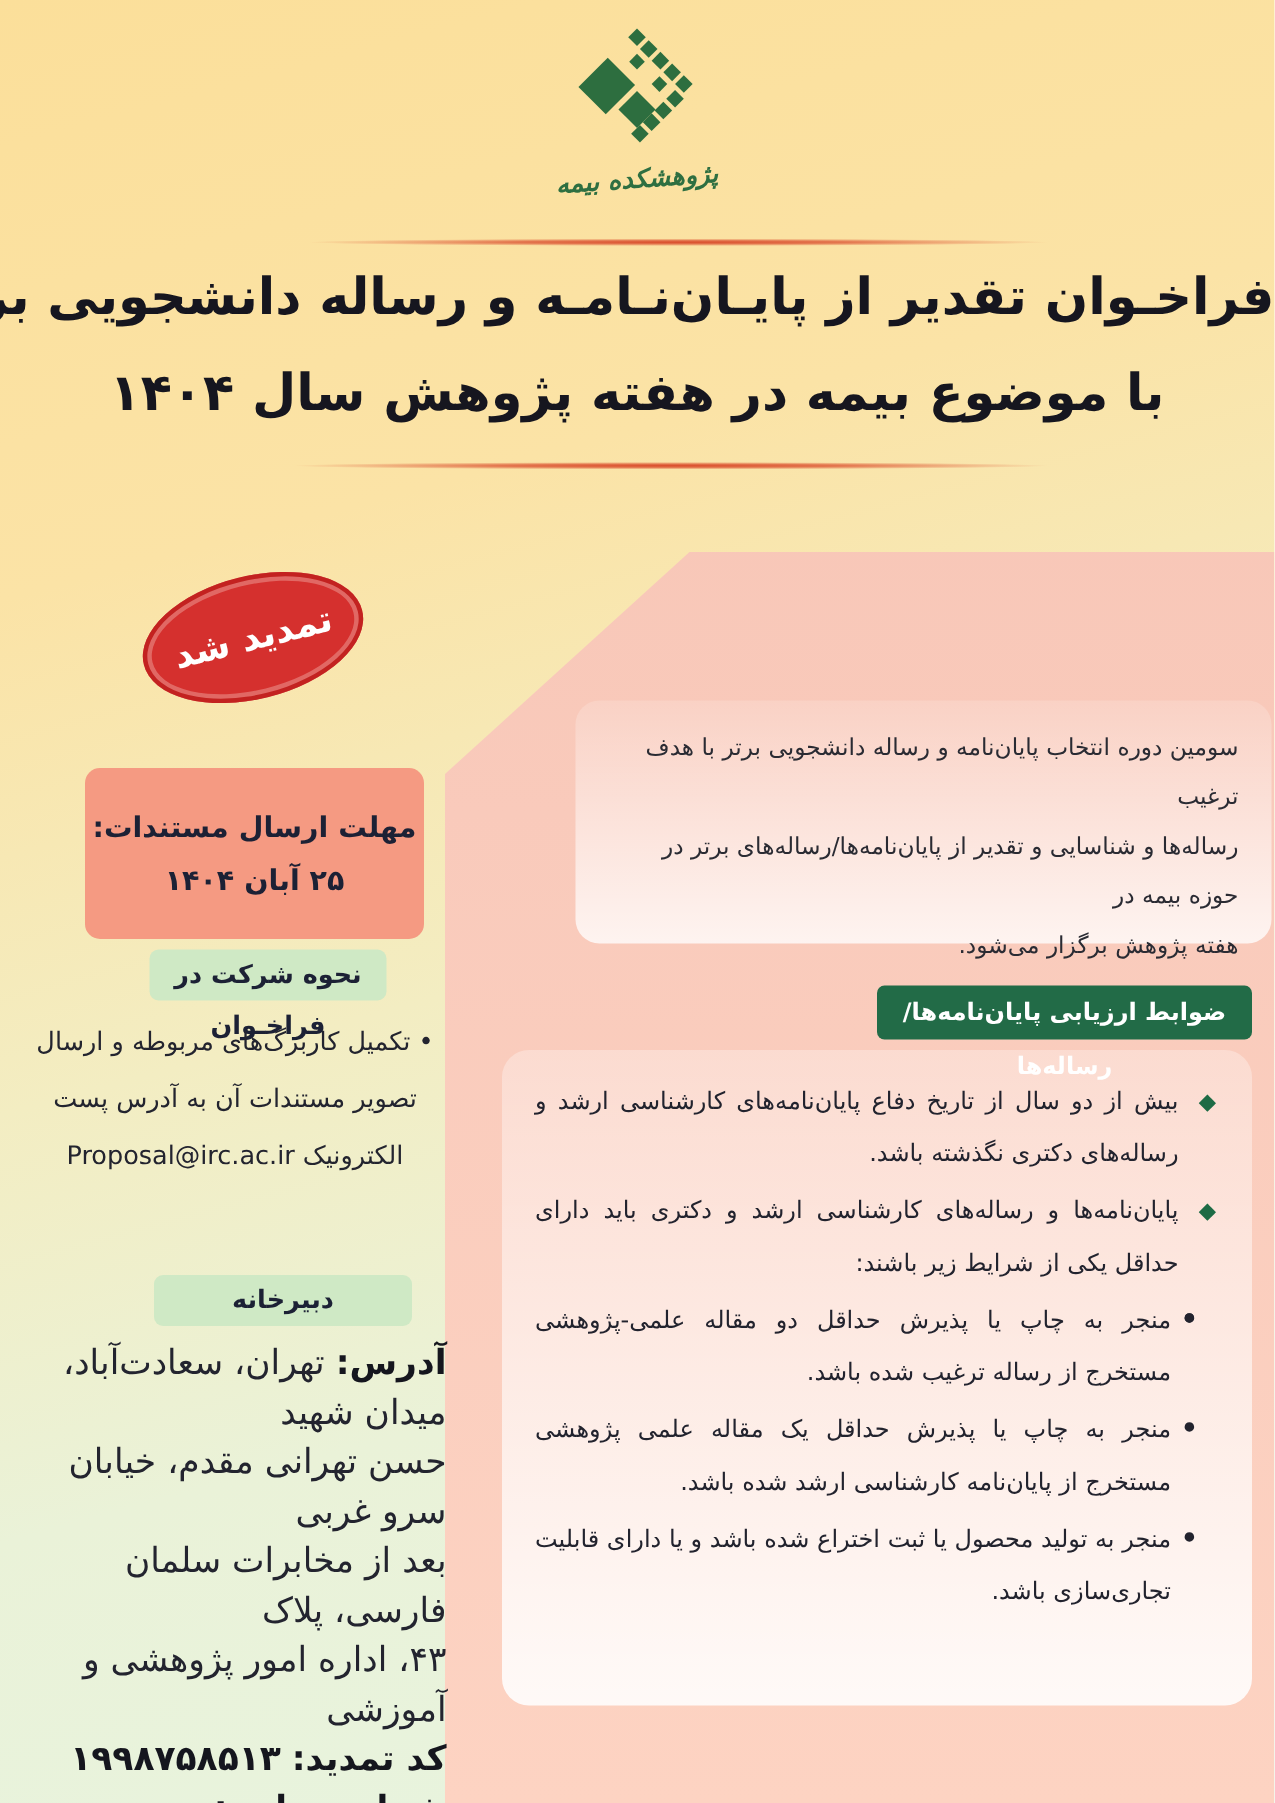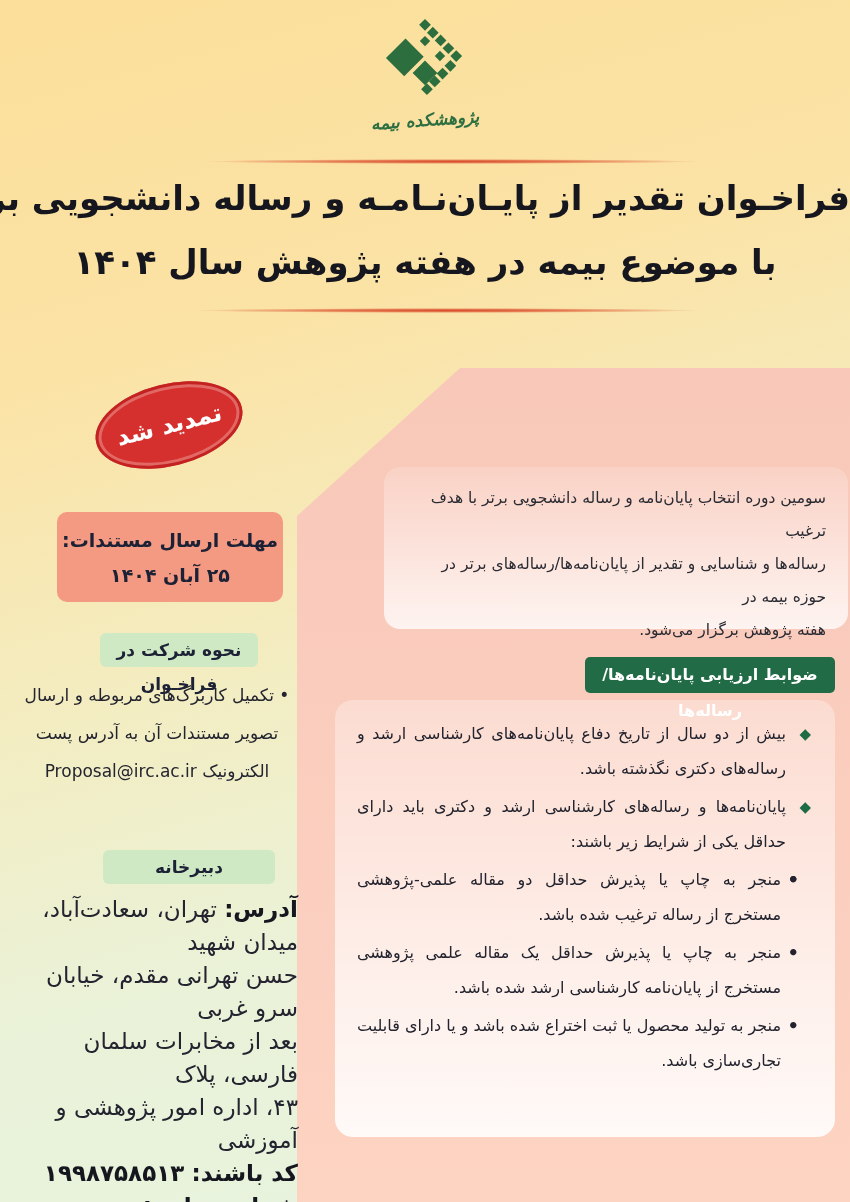--- a/index.html
+++ b/index.html
@@ -41,21 +41,21 @@
   .stamp {
     position:absolute; left:94px; top:384px; width:150px; height:82px;
     background:#d5302e; border-radius:50%;
     transform:rotate(-14deg);
     display:flex; align-items:center; justify-content:center;
     box-shadow:inset 0 0 0 3px #c32220, inset 0 0 0 6px rgba(255,236,226,0.30);
   }
   .stamp-text { color:#ffffff; font-weight:bold; font-size:24px; letter-spacing:2px; }
 
   .deadline {
-    position:absolute; left:57px; top:512px; width:226px; height:90px;
+    position:absolute; left:57px; top:512px; width:226px; height:114px;
     background:#f59a82; border-radius:10px;
     display:flex; flex-direction:column; align-items:center; justify-content:center; gap:13px;
     color:#1c2135; font-weight:bold; font-size:19px;
   }
 
   .section-label {
     position:absolute; height:34px; line-height:34px;
     background:#cfe9c5; border-radius:6px;
     color:#1c2135; font-weight:bold; font-size:17px; text-align:center;
   }
@@ -162,21 +162,21 @@
 
 <div class="address">
   <div class="line">
     <span class="b">آدرس:</span>
     <span>تهران، سعادت‌آباد، میدان شهید</span>
   </div>
   <div class="line">حسن تهرانی مقدم، خیابان سرو غربی</div>
   <div class="line">بعد از مخابرات سلمان فارسی، پلاک</div>
   <div class="line">۴۳، اداره امور پژوهشی و آموزشی</div>
   <div class="line">
-    <span class="b">کد باشند:</span>
+    <span class="b">کد تمدید:</span>
     <span class="b">۱۹۹۸۷۵۸۵۱۳</span>
   </div>
   <div class="line">
     <span class="b">شماره تماس:</span>
     <span>۰۲۱-۲۲۰۶۶۰۶۳ داخلی ۱۶۳</span>
   </div>
 </div>
 
 <div class="intro-card">
   <div class="line">سومین دوره انتخاب پایان‌نامه و رساله دانشجویی برتر با هدف ترغیب</div>

